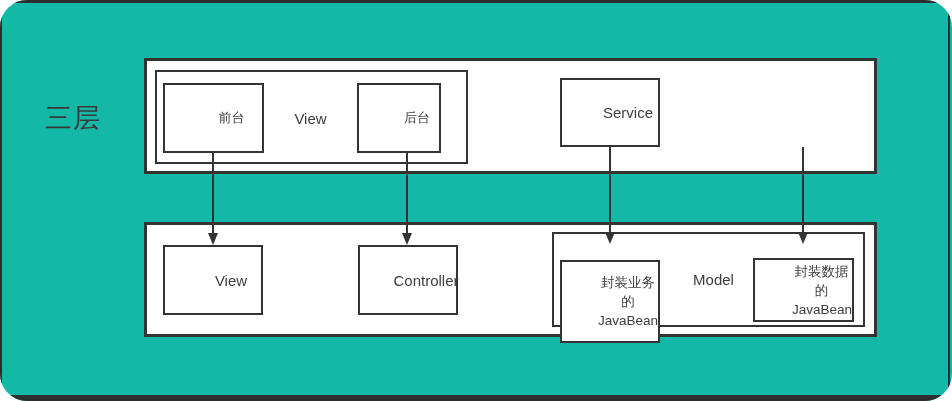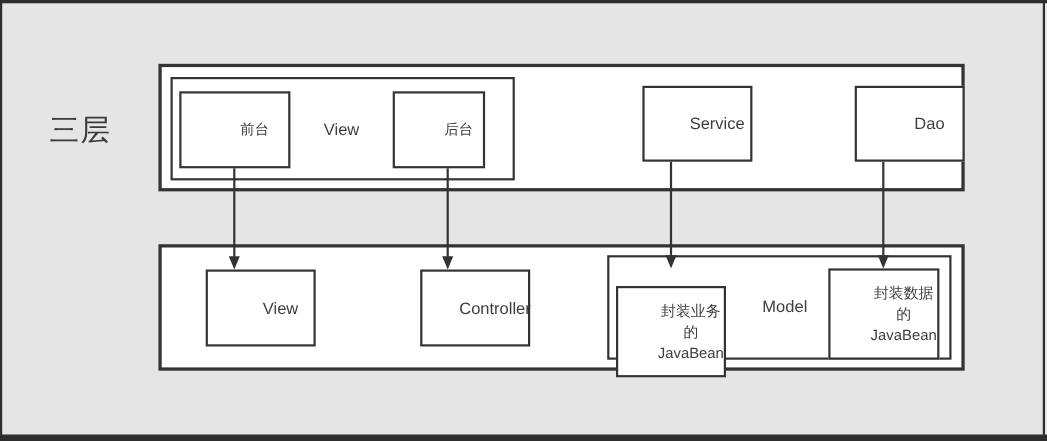--- a/index.html
+++ b/index.html
@@ -5,22 +5,23 @@
   * { margin: 0; padding: 0; box-sizing: border-box; }
   html, body { background: #ffffff; }
   body {
     font-family: "Liberation Sans", "DejaVu Sans", sans-serif;
     color: #3d3d3d;
   }
   .page {
     position: relative;
     width: 952px;
     height: 401px;
-    background: #e5e5e5;
+    background: #14b8a6;
     overflow: hidden;
+    border-radius: 27px;
   }
   
   .frame-top    { position: absolute; left: 0; top: 0; width: 952px; height: 3px; background: #2e2e2e; }
   .frame-bottom { position: absolute; left: 0; top: 395px; width: 952px; height: 6px; background: #2e2e2e; }
   .frame-left   { position: absolute; left: 0; top: 0; width: 2px; height: 401px; background: #2e2e2e; }
   .frame-right  { position: absolute; left: 948px; top: 0; width: 2px; height: 401px; background: #2e2e2e; }
 
   .row-label {
     position: absolute;
     font-size: 27px;
@@ -46,21 +47,21 @@
     border: 2px solid #333333;
     background: #ffffff;
     display: flex;
     align-items: center;
     justify-content: center;
     text-align: center;
     font-size: 13px;
     color: #3d3d3d;
     padding-left: 36px;
   }
-  .node-box.latin { font-size: 15px; margin-left: 24px; }
+  .node-box.latin { font-size: 15px; }
   .node-box.two-line { flex-direction: column; font-size: 13.5px; line-height: 19px; }
 
   .gap-label {
     position: absolute;
     display: flex;
     align-items: center;
     justify-content: center;
     font-size: 15px;
     color: #3d3d3d;
   }
@@ -95,38 +96,37 @@
   <div class="group-box" style="left:155px; top:70px; width:313px; height:94px;"></div>
 
   <div class="node-box" style="left:163px; top:83px; width:101px; height:70px;">前台</div>
 
   <div class="gap-label" style="left:264px; top:83px; width:93px; height:70px;">View</div>
 
   <div class="node-box" style="left:357px; top:83px; width:84px; height:70px;">后台</div>
 
   <div class="node-box latin" style="left:560px; top:78px; width:100px; height:69px;">Service</div>
 
-  <div class="node-box latin" style="left:753px; top:78px; width:100px; height:69px;">Dao</div>
 
   <div class="outer-box" style="left:144px; top:222px; width:733px; height:115px;"></div>
 
   <div class="node-box latin" style="left:163px; top:245px; width:100px; height:70px;">View</div>
 
   <div class="node-box latin" style="left:358px; top:245px; width:100px; height:70px;">Controller</div>
 
   <div class="group-box" style="left:552px; top:232px; width:313px; height:95px;"></div>
 
   <div class="node-box two-line" style="left:560px; top:260px; width:100px; height:83px;">
     <span>封装业务的</span>
     <span>JavaBean</span>
   </div>
 
   <div class="gap-label" style="left:660px; top:244px; width:107px; height:71px;">Model</div>
 
-  <div class="node-box two-line" style="left:753px; top:244px; width:101px; height:83px;">
+  <div class="node-box two-line" style="left:753px; top:258px; width:101px; height:64px;align-items:flex-end;">
     <span>封装数据的</span>
     <span>JavaBean</span>
   </div>
 
   <div>
     <div class="arrow-line" style="left:212px; top:153px; height:81px;"></div>
     <div class="arrow-head" style="left:208px; top:233px;"></div>
   </div>
 
   <div>

